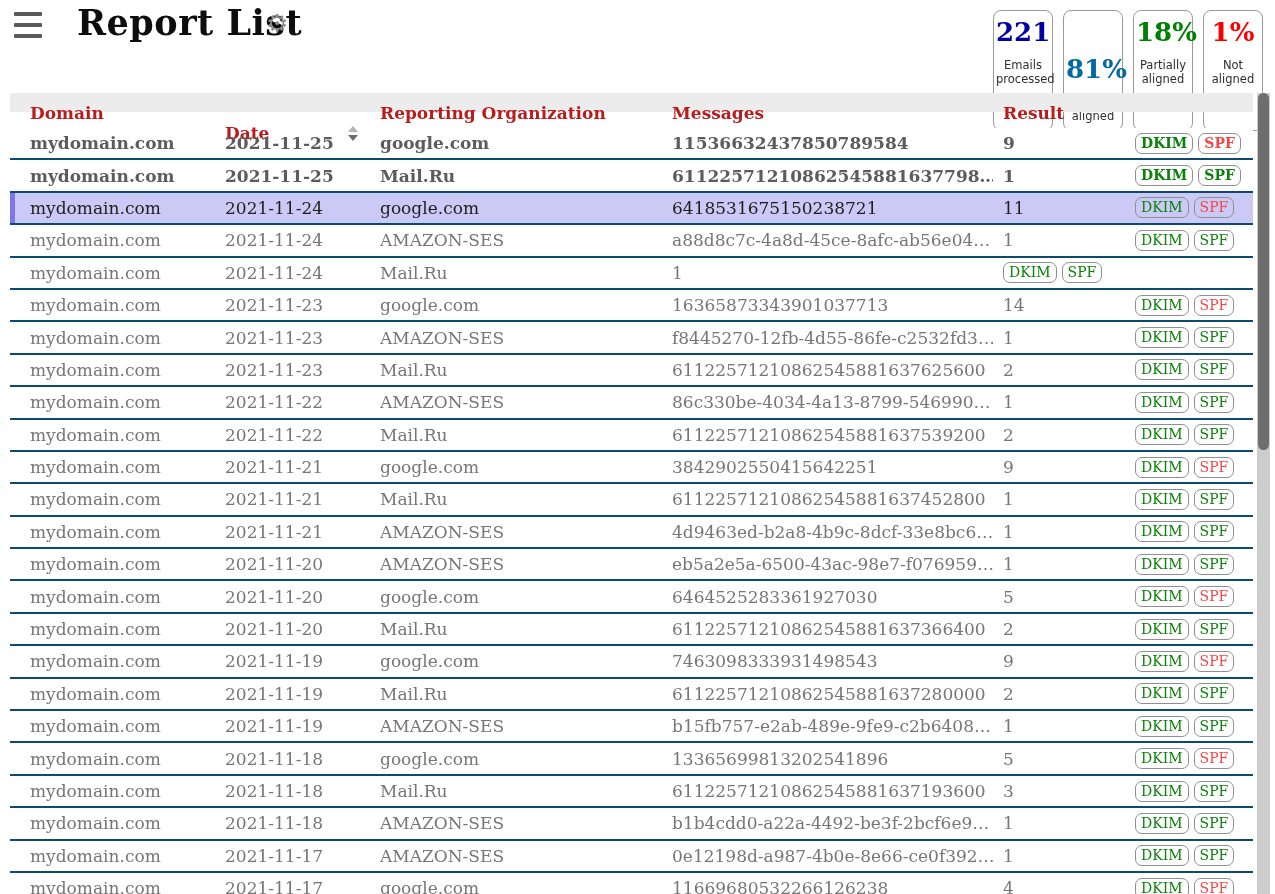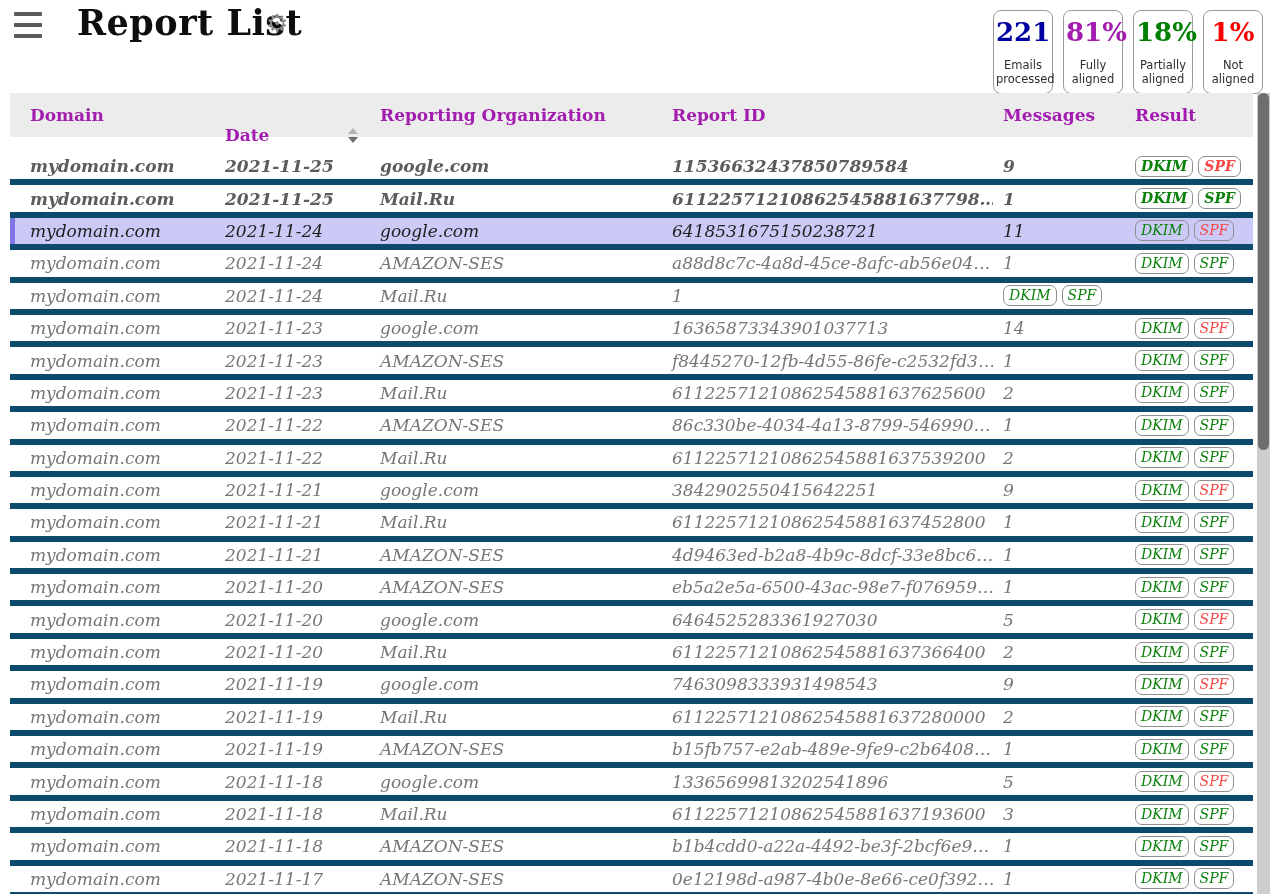--- a/index.html
+++ b/index.html
@@ -41,34 +41,34 @@
   }
 
   
   .table { position: absolute; left: 10px; top: 93px; width: 1243px; }
   .thead, .tr {
     display: grid;
     grid-template-columns: 205px 155px 292px 331px 132px 1fr;
     align-items: center;
   }
   .thead {
-    height: 44px; background: #ececec;
-    color: #a21caf; font-weight: bold; font-size: 17px;
+    height: 19px; background: #ececec;
+    color: #b91c1c; font-weight: bold; font-size: 17px;
   }
   .th, .td { padding-left: 10px; white-space: nowrap; overflow: hidden; }
   .th:first-child, .td:first-child { padding-left: 20px; }
   .th-date { display: flex; align-items: center; margin-top: 40px; }
   .sort { margin-left: auto; margin-right: 12px; display: inline-flex; flex-direction: column; gap: 3px; cursor: pointer; }
   .sort .up    { width: 0; height: 0; border-left: 5px solid transparent; border-right: 5px solid transparent; border-bottom: 6px solid #b3b3b3; }
   .sort .down  { width: 0; height: 0; border-left: 5px solid transparent; border-right: 5px solid transparent; border-top: 6px solid #6e6e6e; }
 
   .tbody { margin-top: 16px; }
   .tr {
     height: 32.4px; font-size: 17px; color: #767676;
-    border-bottom: 6px solid #0c4a6e; cursor: pointer; background: #fff; font-style: italic;
+    border-bottom: 2px solid #0c4a6e; cursor: pointer; background: #fff;
   }
   .tr.bold { font-weight: bold; color: #5c5c5c; }
   .tr.selected {
     background: #cbc9f6; color: #1e1e1e;
     box-shadow: inset 5px 0 0 #7e76e9;
   }
   .td-result { display: flex; gap: 5px; align-items: flex-start; }
   .badge {
     display: inline-block; border: 1px solid #8f8f8f; border-radius: 7px;
     padding: 0 5px 1px; font-size: 14px; line-height: 18px; font-weight: inherit;
@@ -98,21 +98,21 @@
   </div>
   <div class="page-title">Report List</div>
   <div class="gear">⚙</div>
 
   <div class="stats">
     <div class="stat-box">
       <div class="stat-value" style="color: rgb(0, 0, 160);">221</div>
       <div class="stat-label">Emails processed</div>
     </div>
     <div class="stat-box">
-      <div class="stat-value" style="color: #a21caf;">81%</div>
+      <div class="stat-value" style="color: #0369a1; margin-top: 37px;">81%</div>
       <div class="stat-label">Fully aligned</div>
     </div>
     <div class="stat-box">
       <div class="stat-value" style="color: rgb(0, 128, 0);">18%</div>
       <div class="stat-label">Partially aligned</div>
     </div>
     <div class="stat-box">
       <div class="stat-value" style="color: rgb(248, 0, 0);">1%</div>
       <div class="stat-label">Not aligned</div>
     </div>
@@ -123,21 +123,20 @@
   <div class="thead">
     <div class="th">Domain</div>
     <div class="th th-date">
       <span>Date</span>
       <span class="sort">
         <span class="up"></span>
         <span class="down"></span>
       </span>
     </div>
     <div class="th">Reporting Organization</div>
-    <div class="th">Report ID</div>
     <div class="th">Messages</div>
     <div class="th">Result</div>
   </div>
   <div class="tbody">
   <div class="tr bold">
     <div class="td">mydomain.com</div>
     <div class="td">2021-11-25</div>
     <div class="td">google.com</div>
     <div class="td">11536632437850789584</div>
     <div class="td">9</div>

